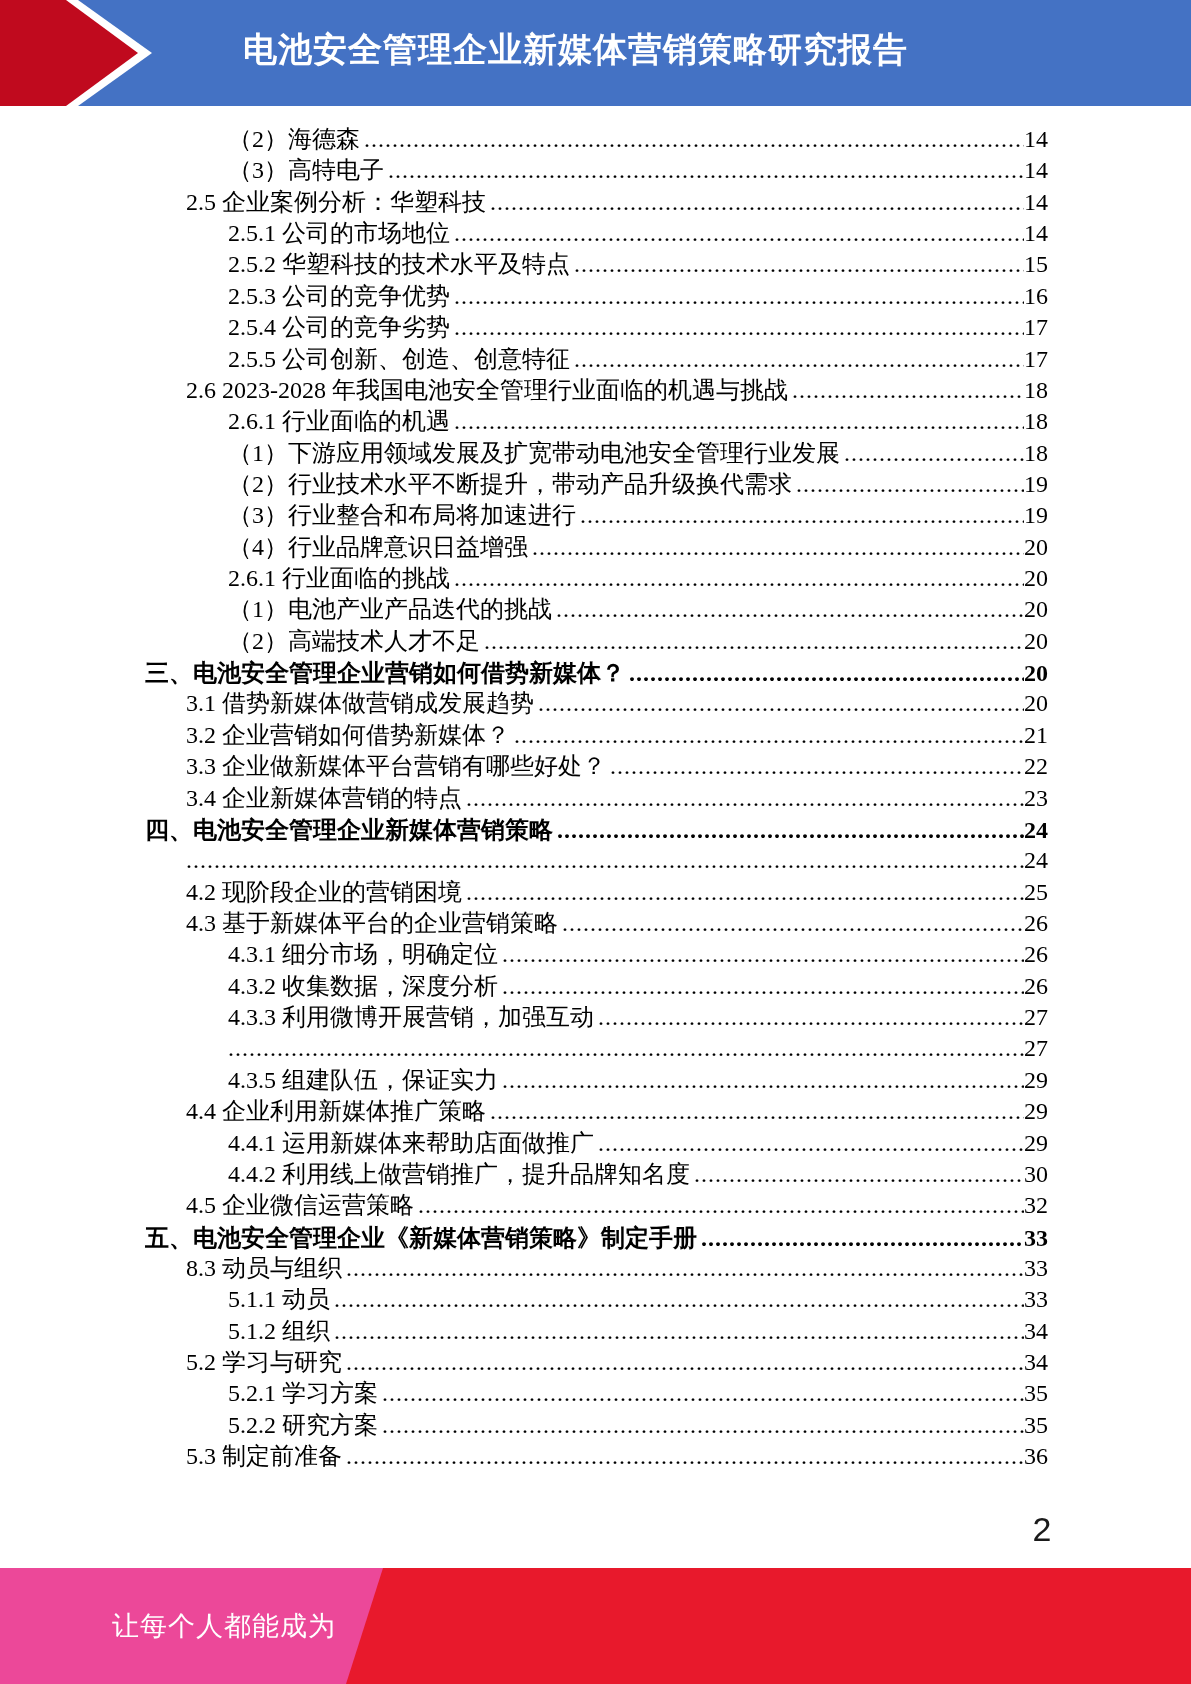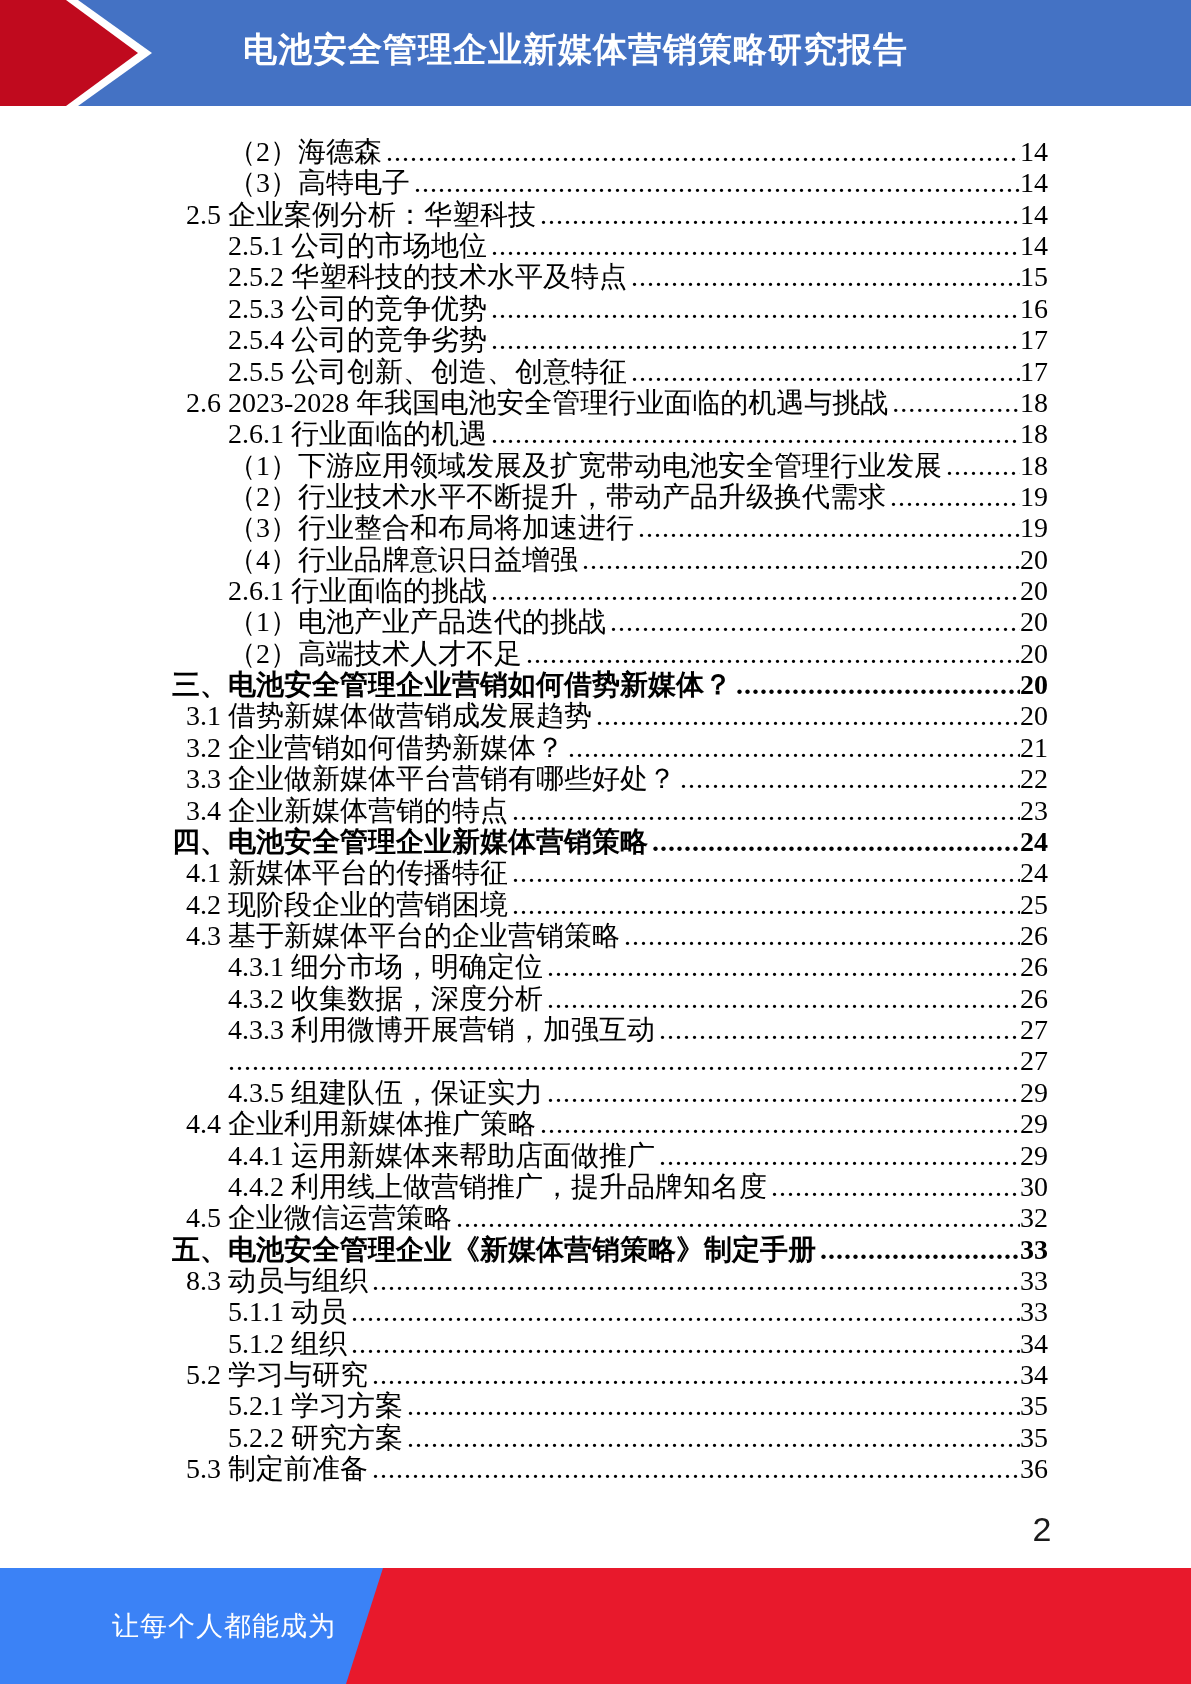--- a/index.html
+++ b/index.html
@@ -7,37 +7,37 @@
         font-family:"Liberation Serif","DejaVu Serif",serif;color:#000;padding-left:48px;}
 
   
   .banner{position:absolute;left:0;top:0;width:1191px;height:106px;background:#4472c4;}
   .banner svg{position:absolute;left:0;top:0;display:block;}
   .banner h1{position:absolute;left:243px;top:24px;margin:0;font-size:34px;line-height:50px;
              font-weight:700;color:#ffffff;letter-spacing:1px;
              font-family:"Liberation Sans","DejaVu Sans",sans-serif;}
 
   
-  .toc{position:absolute;left:145px;top:136px;width:903px;font-size:28px;}
+  .toc{position:absolute;left:145px;top:124px;width:903px;font-size:24px;}
   .toc-row{display:flex;align-items:baseline;height:31.36px;line-height:31.36px;white-space:nowrap;}
   .toc-row.lvl1{padding-left:41px;}
   .toc-row.lvl2{padding-left:83px;}
   .toc-row .t{flex:0 0 auto;padding-right:4px;}
   .toc-row .dots{flex:1 1 auto;overflow:hidden;}
   .toc-row .dots::after{content:"......................................................................................................................................................................................................................................................................";letter-spacing:1px;}
   .toc-row .p{flex:0 0 auto;margin-left:0;}
   .toc-row.b{font-weight:700;}
-  .toc-row.b .t{font-family:"Liberation Sans","DejaVu Sans",sans-serif;margin-left:27px;}
+  .toc-row.b .t{font-family:"Liberation Sans","DejaVu Sans",sans-serif;}
 
   
   .page-num{position:absolute;left:1022px;top:1510px;width:40px;text-align:center;
             font-size:34px;font-family:"Liberation Sans","DejaVu Sans",sans-serif;color:#1a1a1a;}
 
   
-  .footer{position:absolute;left:0;top:1568px;width:1191px;height:116px;background:#3b82f6;}
+  .footer{position:absolute;left:0;top:1568px;width:1191px;height:116px;background:#ec4899;}
   .footer .red{position:absolute;left:0;top:0;width:1191px;height:116px;background:#e8192c;
                clip-path:polygon(383px 0,1191px 0,1191px 116px,346px 116px);}
   .footer .slog{position:absolute;top:44px;color:#ffffff;font-size:27px;line-height:29px;
                 font-family:"Liberation Sans","DejaVu Sans",sans-serif;letter-spacing:1px;}
   .footer .slog-left{left:0;width:336px;text-align:right;}
   .footer .slog-right{left:394px;}
 </style>
 </head>
 <body>
 
@@ -161,21 +161,20 @@
         <span class="t">3.4 企业新媒体营销的特点</span>
         <span class="dots"></span>
         <span class="p">23</span>
       </div>
       <div class="toc-row lvl0 b">
         <span class="t">四、电池安全管理企业新媒体营销策略</span>
         <span class="dots"></span>
         <span class="p">24</span>
       </div>
       <div class="toc-row lvl1">
-        <span class="t">4.1 新媒体平台的传播特征</span>
         <span class="dots"></span>
         <span class="p">24</span>
       </div>
       <div class="toc-row lvl1">
         <span class="t">4.2 现阶段企业的营销困境</span>
         <span class="dots"></span>
         <span class="p">25</span>
       </div>
       <div class="toc-row lvl1">
         <span class="t">4.3 基于新媒体平台的企业营销策略</span>

